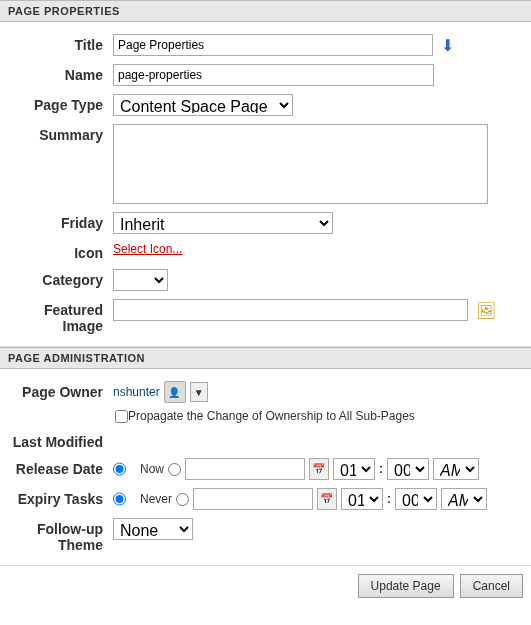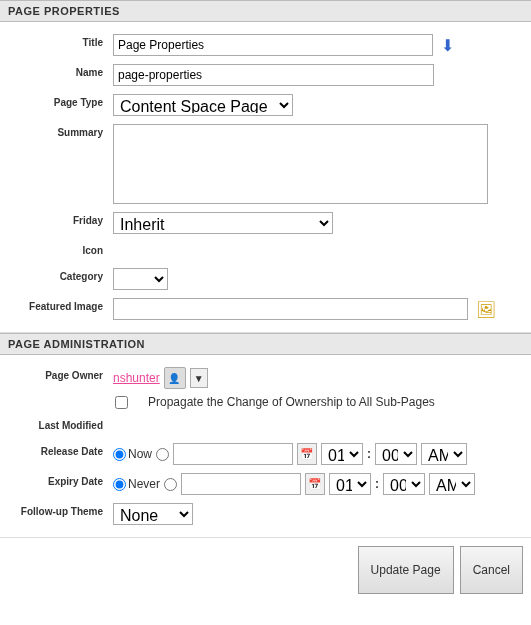--- a/index.html
+++ b/index.html
@@ -29,21 +29,21 @@
       align-items: flex-start;
       padding: 4px 8px;
       min-height: 26px;
     }
     .form-label {
       width: 105px;
       text-align: right;
       padding-right: 10px;
       padding-top: 3px;
       font-weight: bold;
-      font-size: 10px;
+      font-size: 14px;
       flex-shrink: 0;
     }
     .form-field {
       flex: 1;
       display: flex;
       align-items: center;
       gap: 4px;
     }
     input[type="text"] {
       border: 1px solid #aaa;
@@ -102,22 +102,21 @@
       color: #cc9900;
       font-size: 16px;
       margin-left: 4px;
     }
     .owner-area {
       display: flex;
       align-items: center;
       gap: 4px;
     }
     .owner-link {
-      color: #ec4899;
-      text-decoration: underline;
+      color: #0c4a6e;
       cursor: pointer;
       text-align: right;
     }
     .owner-avatar {
       width: 22px;
       height: 22px;
       background: #ddd;
       border: 1px solid #aaa;
       border-radius: 2px;
       display: inline-flex;
@@ -135,21 +134,21 @@
       align-items: center;
       justify-content: center;
       font-size: 10px;
     }
     .propagate-row {
       padding: 2px 8px 4px 115px;
     }
     .propagate-row label {
       display: flex;
       align-items: center;
-      gap: 20px;
+      gap: 0;
       font-size: 12px;
     }
     .last-modified-val {
       font-size: 12px;
       color: #333;
     }
     .date-row-field {
       display: flex;
       align-items: center;
       gap: 4px;
@@ -166,42 +165,42 @@
       display: flex;
       align-items: center;
       justify-content: center;
       font-size: 11px;
     }
     .time-select {
       width: 42px;
     }
     .ampm-select {
       width: 46px;
+      font-style: italic;
     }
     .colon-sep {
       font-weight: bold;
     }
     .buttons-row {
       padding: 8px;
       display: flex;
       justify-content: flex-end;
       gap: 6px;
     }
     .btn {
       border: 1px solid #999;
       background: linear-gradient(to bottom, #f5f5f5, #ddd);
-      padding: 16px 12px;
+      padding: 4px 12px;
       font-size: 12px;
       cursor: pointer;
       color: #333;
     }
     .radio-label {
       display: flex;
-      align-items: center;
-      gap: 2px;
+      gap: 14px;
       font-size: 12px;
     }
   </style>
 </head>
 <body>
 
 <div>
   <div class="section-header">
     <span>PAGE PROPERTIES</span>
   </div>
@@ -247,20 +246,23 @@
         <select class="theme-select">
           <option>Inherit</option>
           <option>Default</option>
           <option>Custom</option>
         </select>
       </div>
     </div>
 
     <div class="form-row">
       <div class="form-label">Icon</div>
+      <div class="form-field">
+        <a class="icon-link">Select Icon...</a>
+      </div>
     </div>
 
     <div class="form-row">
       <div class="form-label">Category</div>
       <div class="form-field">
         <select class="category-select">
           <option></option>
         </select>
       </div>
     </div>
@@ -320,21 +322,21 @@
           <option>00</option>
         </select>
         <select class="ampm-select">
           <option>AM</option>
           <option>PM</option>
         </select>
       </div>
     </div>
 
     <div class="form-row">
-      <div class="form-label">Expiry Date</div>
+      <div class="form-label">Expiry Tasks</div>
       <div class="form-field date-row-field">
         <label class="radio-label">
           <input type="radio" name="expiry" checked="" style="">
           <span>Never</span>
         </label>
         <label class="radio-label">
           <input type="radio" name="expiry" style="">
         </label>
         <input type="text" class="date-input" style="">
         <div class="calendar-btn">📅</div>

